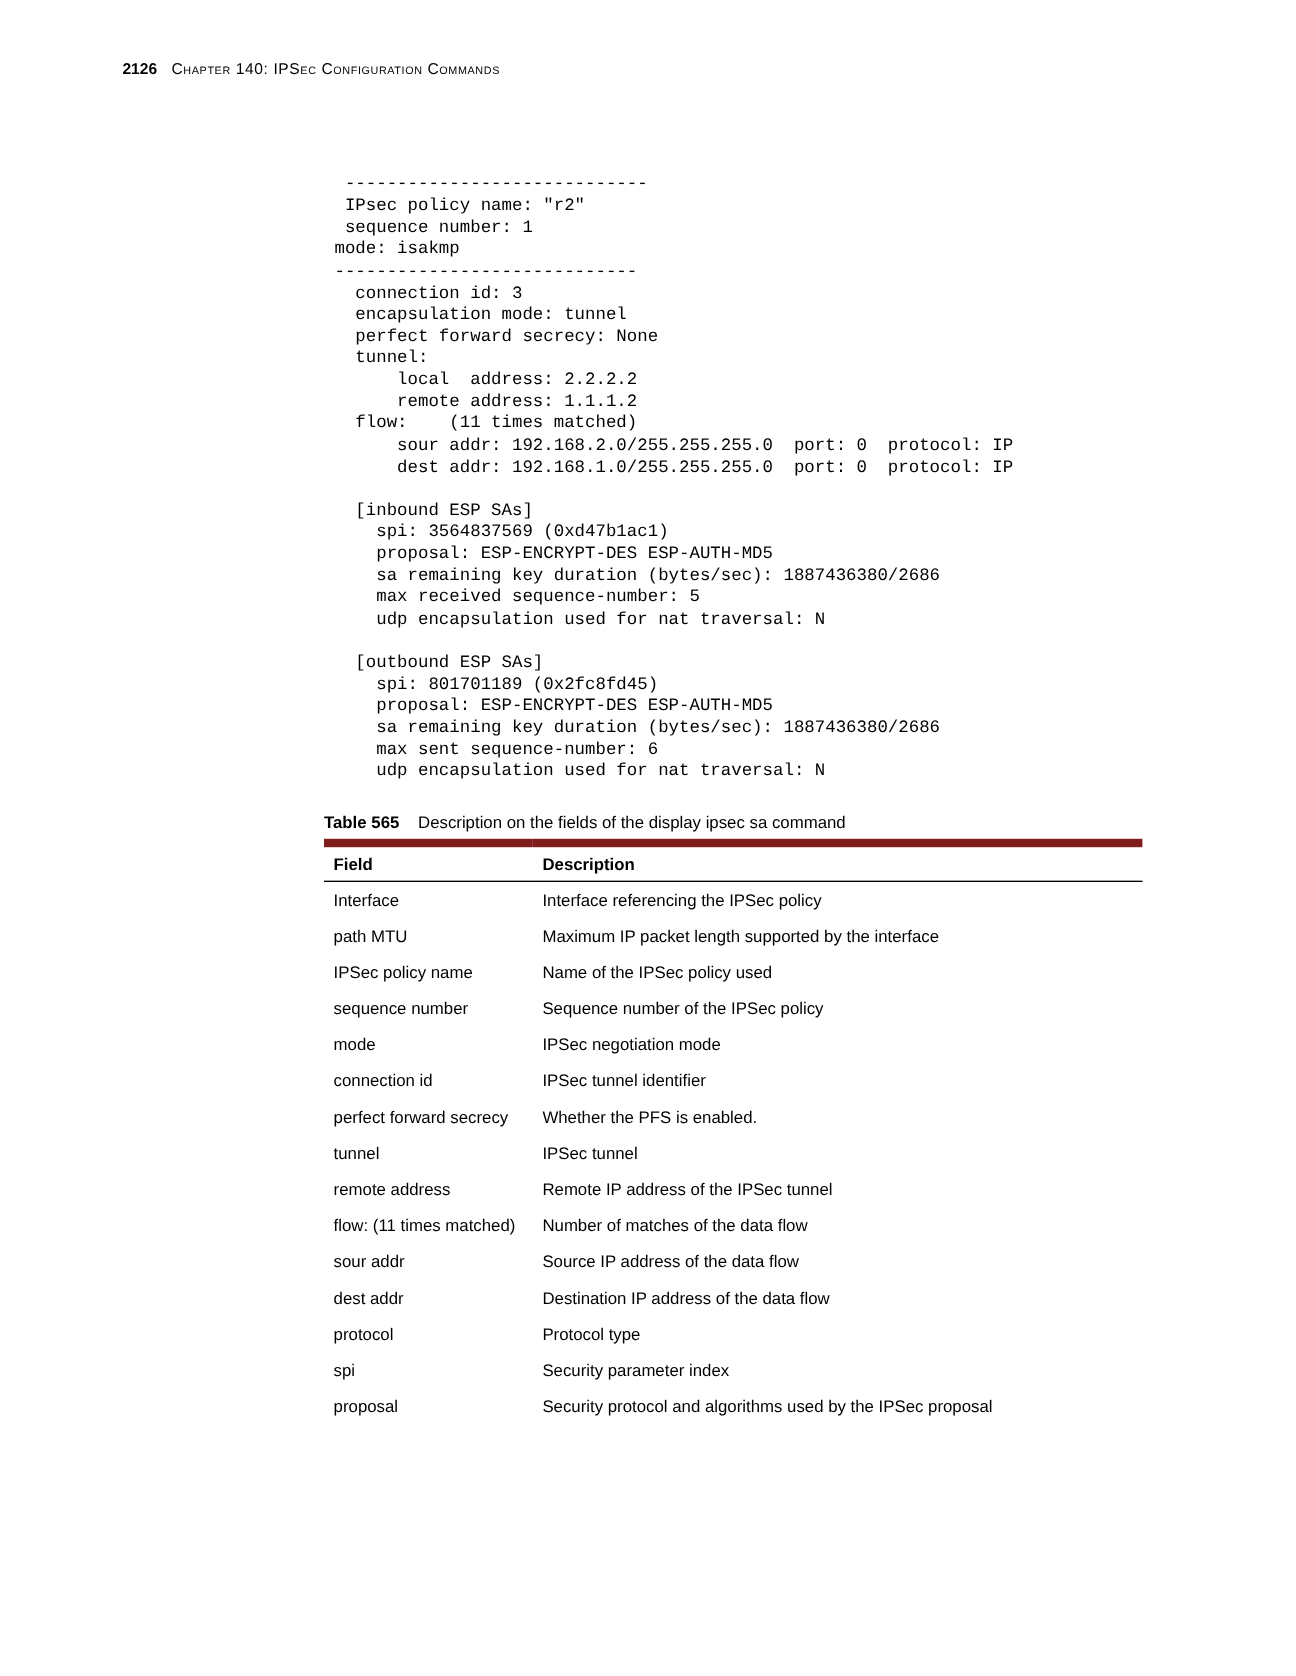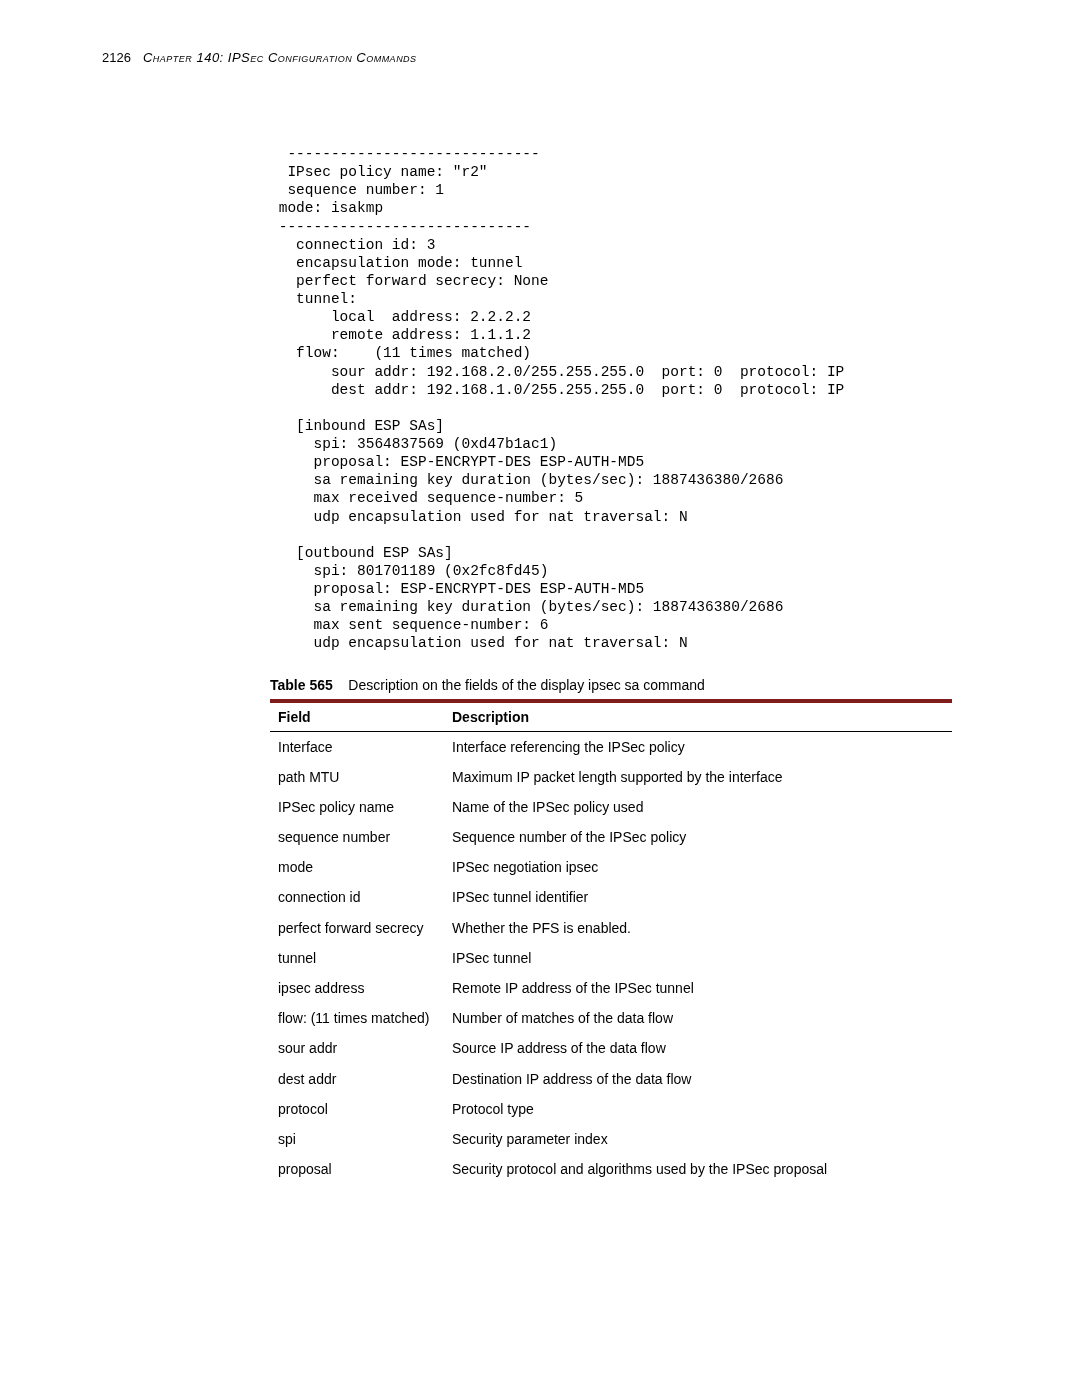--- a/index.html
+++ b/index.html
@@ -17,27 +17,26 @@
     position: relative;
   }
   .header {
     display: flex;
     align-items: baseline;
     gap: 12px;
     font-size: 13px;
     margin-left: 42px;
   }
   .page-number {
-    font-weight: 400;
+    font-weight: 700;
   }
   .header-title {
     font-variant: small-caps;
     letter-spacing: 0.5px;
     font-weight: 400;
-    font-style: italic;
   }
   .content {
     margin-left: 210px;
     margin-right: 68px;
     margin-top: 80px;
   }
   .code-block {
     font-family: "Courier New", Courier, monospace;
     font-size: 14.5px;
     line-height: 1.25;
@@ -53,21 +52,21 @@
   }
   table.fields {
     width: 100%;
     border-collapse: collapse;
     margin-top: 6px;
     font-size: 14px;
   }
   table.fields thead th {
     text-align: left;
     font-weight: 700;
-    border-top: 4px solid #7f1d1d;
+    border-top: 7px solid #7f1d1d;
     border-bottom: 1px solid #000;
     padding: 6px 8px;
   }
   table.fields tbody td {
     padding: 6px 8px;
     vertical-align: top;
     line-height: 1.3;
   }
   table.fields tr td:first-child {
     width: 158px;
@@ -140,36 +139,36 @@
           <tr>
             <td>IPSec policy name</td>
             <td>Name of the IPSec policy used</td>
           </tr>
           <tr>
             <td>sequence number</td>
             <td>Sequence number of the IPSec policy</td>
           </tr>
           <tr>
             <td>mode</td>
-            <td>IPSec negotiation ipsec</td>
+            <td>IPSec negotiation mode</td>
           </tr>
           <tr>
             <td>connection id</td>
             <td>IPSec tunnel identifier</td>
           </tr>
           <tr>
             <td>perfect forward secrecy</td>
             <td>Whether the PFS is enabled.</td>
           </tr>
           <tr>
             <td>tunnel</td>
             <td>IPSec tunnel</td>
           </tr>
           <tr>
-            <td>ipsec address</td>
+            <td>remote address</td>
             <td>Remote IP address of the IPSec tunnel</td>
           </tr>
           <tr>
             <td>flow: (11 times matched)</td>
             <td>Number of matches of the data flow</td>
           </tr>
           <tr>
             <td>sour addr</td>
             <td>Source IP address of the data flow</td>
           </tr>

